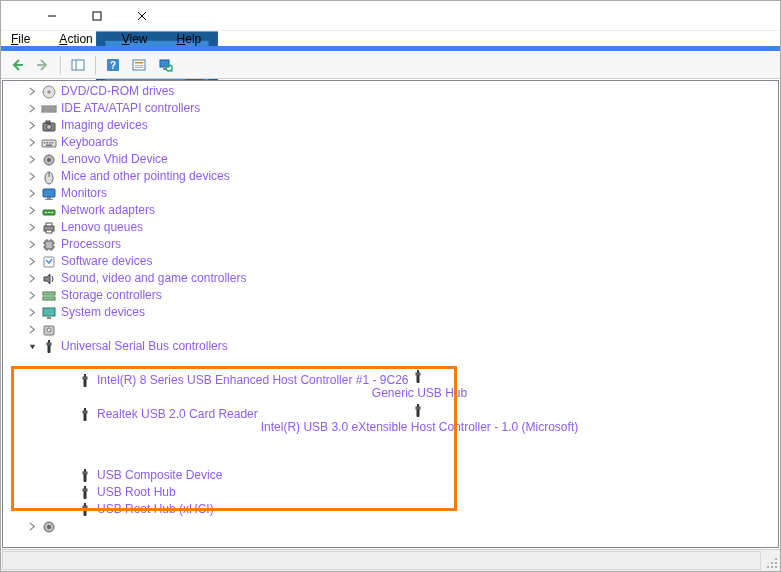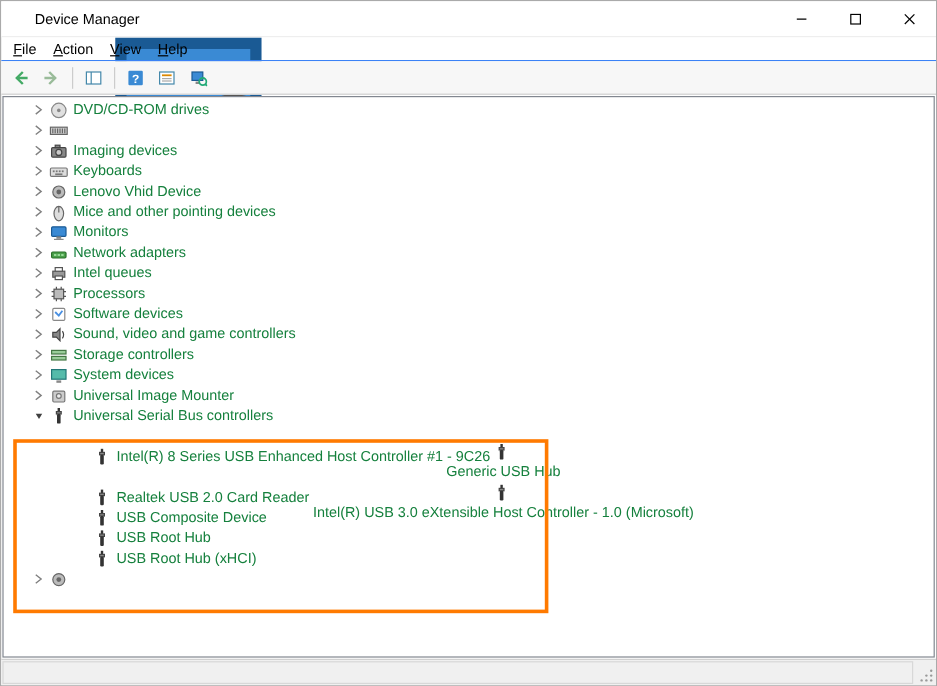--- a/index.html
+++ b/index.html
@@ -41,22 +41,22 @@
     color: #222;
   }
   .win-btn svg { width: 10px; height: 10px; }
 
   
   .menubar {
     height: 20px;
     display: flex;
     align-items: center;
     padding: 0 4px;
-    border-bottom: 1px solid #3b82f6;
-    gap: 2px;
+    border-bottom: 5px solid #3b82f6;
+    gap: 17px;
   }
   .menu-item {
     padding: 1px 6px;
     cursor: default;
   }
   .menu-item u { text-decoration: underline; }
 
   
   .toolbar {
     height: 28px;
@@ -112,21 +112,21 @@
     margin-right: 2px;
   }
   .expander svg { width: 9px; height: 9px; display:block; }
   .node-icon {
     width: 16px; height: 16px;
     flex-shrink: 0;
     margin-right: 4px;
     display:flex; align-items:center; justify-content:center;
   }
   .node-icon svg { width:16px; height:16px; }
-  .node-label { color: #15803d; }
+  .node-label { color: #8b5cf6; }
 
   .highlight-box {
     position: absolute;
     border: 3px solid #ff7a00;
     pointer-events: none;
   }
 
   
   .statusbar {
     height: 22px;
@@ -257,21 +257,20 @@
         <rect x="5" y="12" width="6" height="2" fill="#888"></rect>
         <circle cx="12" cy="11" r="3" fill="#bbb" stroke="#555"></circle>
       </symbol>
   </defs>
 </svg>
 
 <div class="titlebar">
   <span class="app-icon"><svg>
         <use href="#i-devmgr"></use>
       </svg></span>
-  <span class="title">Device Manager</span>
   <div class="win-controls">
     <div class="win-btn">
         <svg viewBox="0 0 10 10">
           <line x1="1" y1="5" x2="9" y2="5" stroke="#000" stroke-width="1"></line>
         </svg>
       </div>
     <div class="win-btn">
         <svg viewBox="0 0 10 10">
           <rect x="1" y="1" width="8" height="8" fill="none" stroke="#000" stroke-width="1"></rect>
         </svg>
@@ -357,20 +356,21 @@
         <span class="expander">
           <svg>
             <use href="#i-chevron-right"></use>
           </svg>
         </span>
         <span class="node-icon">
           <svg>
             <use href="#i-ide"></use>
           </svg>
         </span>
+        <span class="node-label">IDE ATA/ATAPI controllers</span>
       </div>
       <div class="tree-node" style="padding-left: 22px;">
         <span class="expander">
           <svg>
             <use href="#i-chevron-right"></use>
           </svg>
         </span>
         <span class="node-icon">
           <svg>
             <use href="#i-camera"></use>
@@ -447,21 +447,21 @@
         <span class="expander">
           <svg>
             <use href="#i-chevron-right"></use>
           </svg>
         </span>
         <span class="node-icon">
           <svg>
             <use href="#i-printer"></use>
           </svg>
         </span>
-        <span class="node-label">Intel queues</span>
+        <span class="node-label">Lenovo queues</span>
       </div>
       <div class="tree-node" style="padding-left: 22px;">
         <span class="expander">
           <svg>
             <use href="#i-chevron-right"></use>
           </svg>
         </span>
         <span class="node-icon">
           <svg>
             <use href="#i-cpu"></use>
@@ -525,21 +525,20 @@
         <span class="expander">
           <svg>
             <use href="#i-chevron-right"></use>
           </svg>
         </span>
         <span class="node-icon">
           <svg>
             <use href="#i-disk"></use>
           </svg>
         </span>
-        <span class="node-label">Universal Image Mounter</span>
       </div>
       <div class="tree-node" style="padding-left: 22px;">
         <span class="expander">
           <svg>
             <use href="#i-chevron-down"></use>
           </svg>
         </span>
         <span class="node-icon">
           <svg>
             <use href="#i-usb"></use>
@@ -576,21 +575,21 @@
       </div>
       <div class="tree-node" style="padding-left: 58px;">
         <span class="expander"></span>
         <span class="node-icon">
           <svg>
             <use href="#i-usb"></use>
           </svg>
         </span>
         <span class="node-label">Realtek USB 2.0 Card Reader</span>
       </div>
-      <div class="tree-node" style="padding-left: 58px;">
+      <div class="tree-node" style="padding-left: 58px; margin-top: 44px;">
         <span class="expander"></span>
         <span class="node-icon">
           <svg>
             <use href="#i-usb"></use>
           </svg>
         </span>
         <span class="node-label">USB Composite Device</span>
       </div>
       <div class="tree-node" style="padding-left: 58px;">
         <span class="expander"></span>

